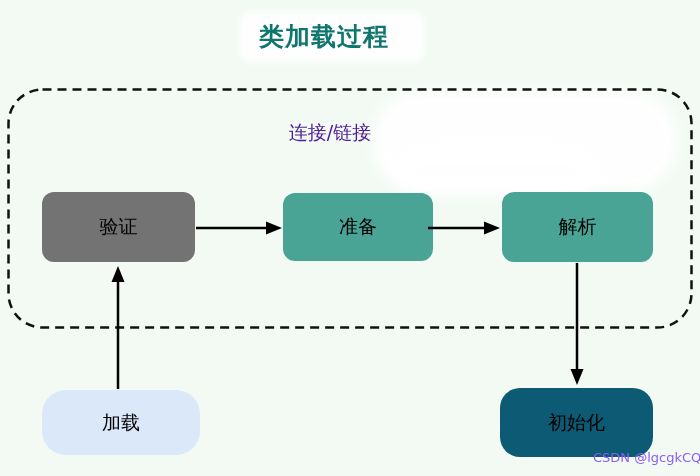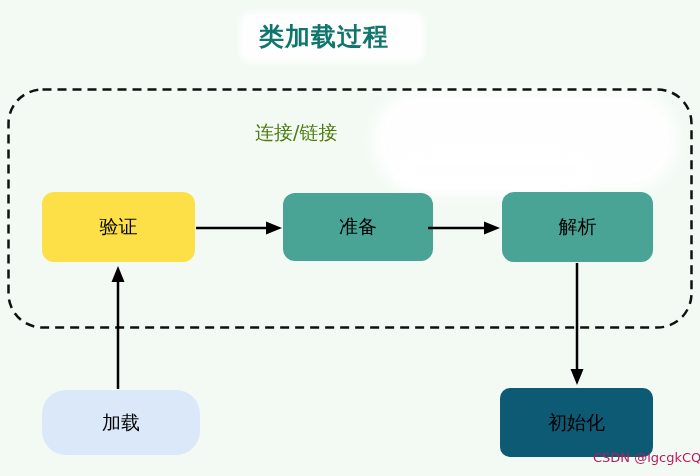--- a/index.html
+++ b/index.html
@@ -35,38 +35,39 @@
     text-align: center;
     line-height: 34px;
     letter-spacing: 1px;
   }
   .group-label {
     position: absolute;
     left: 255px; top: 118px;
     width: 150px; height: 28px;
     z-index: 2;
     font-size: 19px;
-    color: #4d7c0f;
+    color: #4c1d95;
+    text-align: center;
     line-height: 28px;
   }
   .node {
     position: absolute;
     z-index: 2;
     display: flex;
     align-items: center;
     justify-content: center;
     font-size: 19px;
     color: #000;
     border-radius: 12px;
   }
   .node-verify  { left: 42px;  top: 192px; width: 153px; height: 70px; }
   .node-prepare { left: 283px; top: 193px; width: 150px; height: 68px; }
   .node-resolve { left: 502px; top: 192px; width: 151px; height: 70px; }
   .node-load    { left: 42px;  top: 390px; width: 158px; height: 65px; border-radius: 14px; }
-  .node-init    { left: 500px; top: 388px; width: 153px; height: 69px; border-radius: 10px; }
+  .node-init    { left: 500px; top: 388px; width: 153px; height: 69px; border-radius: 20px; }
 
   .connectors {
     position: absolute;
     left: 0; top: 0;
     width: 700px; height: 476px;
     z-index: 3;
     pointer-events: none;
   }
   .watermark {
     position: absolute;
@@ -83,21 +84,21 @@
 <div class="canvas" style="background: rgb(242, 250, 243);">
 
   <div class="patch patch-title"></div>
   <div class="patch patch-linking"></div>
   <div class="patch patch-linking2"></div>
 
   <div class="title">类加载过程</div>
 
   <div class="group-label">连接/链接</div>
 
-  <div class="node node-verify" style="background: #fde047; justify-content: center;">
+  <div class="node node-verify" style="background: #737373; justify-content: center;">
     <span>验证</span>
   </div>
   <div class="node node-resolve" style="background: rgb(74, 164, 150);">
     <span>解析</span>
   </div>
   <div class="node node-prepare" style="background: rgb(74, 164, 150);">
     <span>准备</span>
   </div>
   <div class="node node-load" style="background: rgb(219, 232, 250); border-radius: 24px;">
     <span>加载</span>
@@ -116,14 +117,14 @@
     <line x1="428" y1="228" x2="486" y2="228" stroke-width="2.5" stroke="#000000"></line>
     <polygon points="500,228 484,221.5 484,234.5" fill="#000000"></polygon>
 
     <line x1="118" y1="389" x2="118" y2="280" stroke-width="2.5" stroke="#000000"></line>
     <polygon points="118,266 111.5,282 124.5,282" fill="#000000"></polygon>
 
     <line x1="577" y1="263" x2="577" y2="371" stroke-width="2.5" stroke="#000000"></line>
     <polygon points="577,385 570.5,369 583.5,369" fill="#000000"></polygon>
   </svg>
 
-  <div class="watermark" style="color: #be185d;">CSDN @lgcgkCQ</div>
+  <div class="watermark" style="color: #8b5cf6;">CSDN @lgcgkCQ</div>
 </div>
 
 </body></html>

